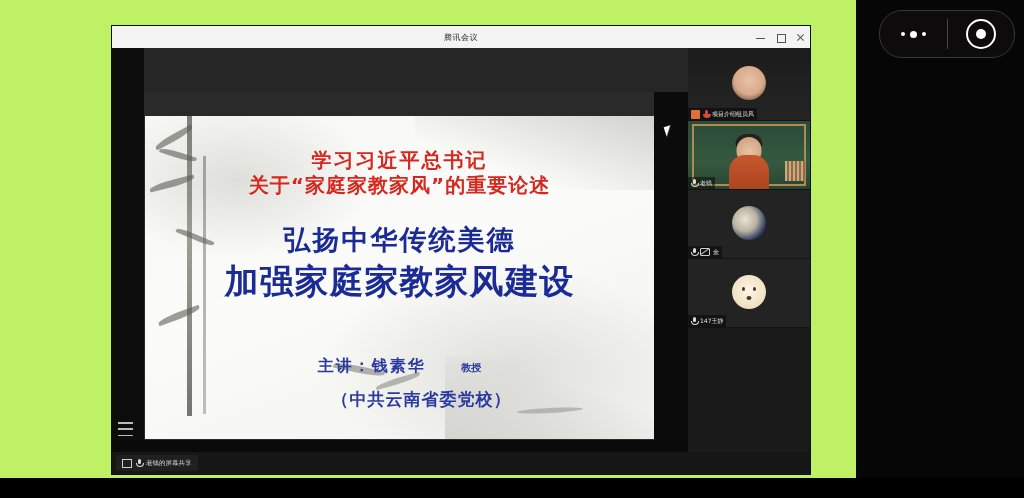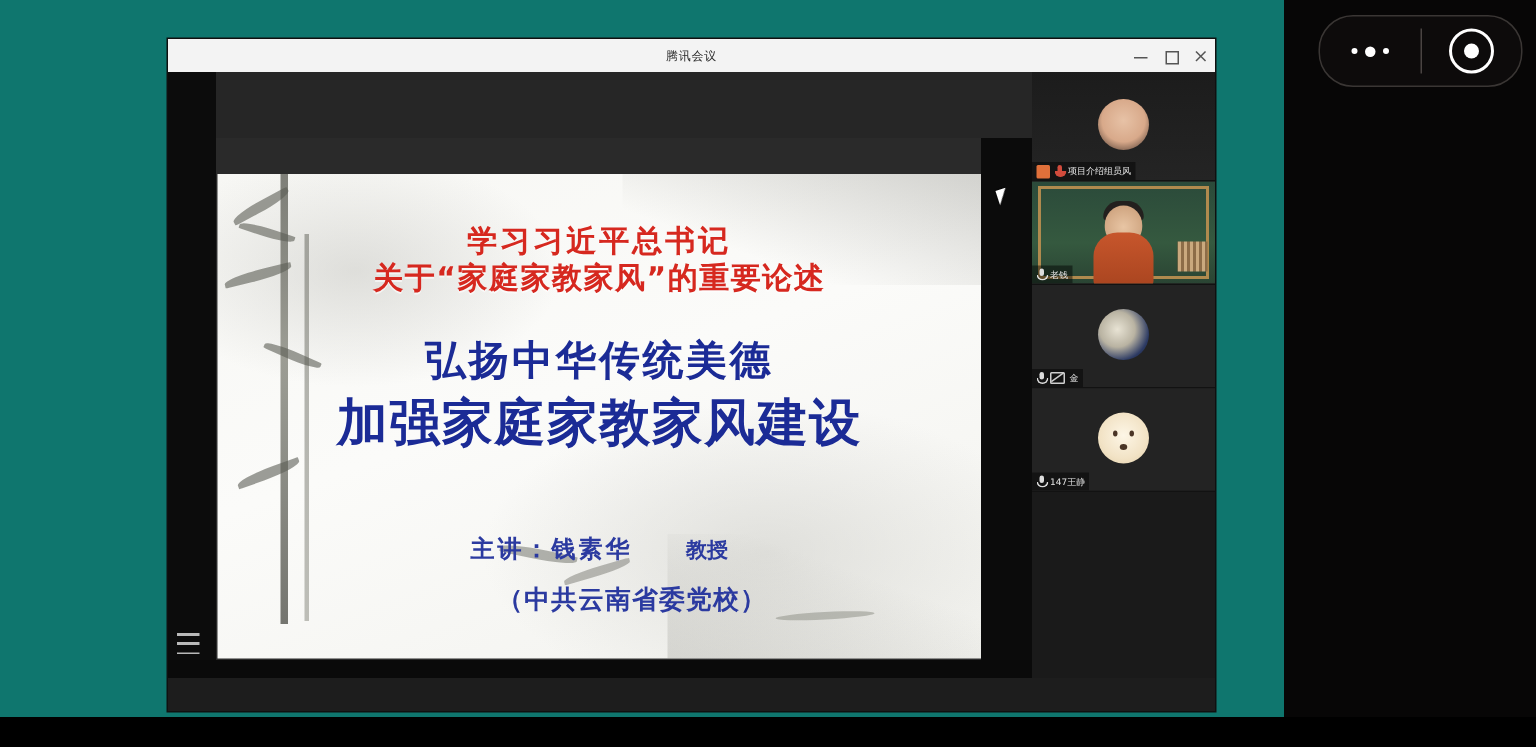--- a/index.html
+++ b/index.html
@@ -1,20 +1,20 @@
 <!DOCTYPE html>
 <html><head>
 <meta charset="utf-8">
 <style>
   html,body{margin:0;padding:0;background:#000;}
   body{width:1024px;height:498px;overflow:hidden;
        font-family:"Liberation Sans","DejaVu Sans",sans-serif;}
 
   
-  #screen{position:relative;width:1024px;height:498px;background:#0f766e;}
+  #screen{position:relative;width:1024px;height:498px;background:#bef264;}
 
   
   .letterbox-right{position:absolute;left:856px;top:0;width:168px;height:498px;
       background:#070606;}
   .letterbox-bottom{position:absolute;left:0;top:478px;width:1024px;height:20px;background:#000;}
 
   
   #app-window{position:absolute;left:112px;top:26px;width:698px;height:448px;
       background:#1b1b1b;box-shadow:0 0 0 1px #101010;}
 
@@ -69,21 +69,21 @@
   .slide-text{position:absolute;width:100%;text-align:center;
       font-family:"DejaVu Sans","Liberation Sans",sans-serif;
       white-space:nowrap;}
   #red1{top:31px;font-size:20px;font-weight:bold;color:#d6281f;
       letter-spacing:2px;text-shadow:0 1px 0 rgba(255,255,255,.6);}
   #red2{top:56px;font-size:20px;font-weight:bold;color:#d6281f;letter-spacing:1px;
       text-shadow:0 1px 0 rgba(255,255,255,.6);}
   #blue1{top:106px;font-size:27px;font-weight:bold;color:#1b2b96;letter-spacing:2px;}
   #blue2{top:143px;font-size:34px;font-weight:bold;color:#1b2b96;letter-spacing:1px;}
   #present{top:240px;font-size:16px;font-weight:bold;color:#2b3aa0;letter-spacing:2px;}
-  #present .small{font-size:14px;letter-spacing:0;padding-left:28px;}
+  #present .small{font-size:10px;letter-spacing:0;padding-left:28px;}
   #affil{top:272px;font-size:17px;font-weight:bold;color:#2b3aa0;letter-spacing:1px;padding-left:22px;}
 
   
   #slide-menu{position:absolute;left:6px;top:372px;width:15px;height:14px;
       display:flex;flex-direction:column;justify-content:space-between;padding:2px 0;}
   #slide-menu i{display:block;height:1.5px;background:#b9b9b9;width:100%;}
 
   
   #cursor{position:absolute;left:553px;top:78px;width:0;height:0;
      border-left:7px solid #fff;border-bottom:10px solid transparent;
@@ -286,20 +286,30 @@
             <span class="mic">
                 <i class="cap"></i>
                 <i class="arc"></i>
               </span>
             <span class="nm">147王静</span>
           </div>
         </div>
 
       </div>
 
+      <div id="statusbar">
+        <div id="share-indicator">
+          <span class="monitor-ico"></span>
+          <span class="mic">
+              <i class="cap"></i>
+              <i class="arc"></i>
+            </span>
+          <span class="txt">老钱的屏幕共享</span>
+        </div>
+      </div>
 
     </div>
   </div>
 
   <div id="pill">
     <div class="seg">
       <span id="dots">
           <i></i>
           <i></i>
           <i></i>

